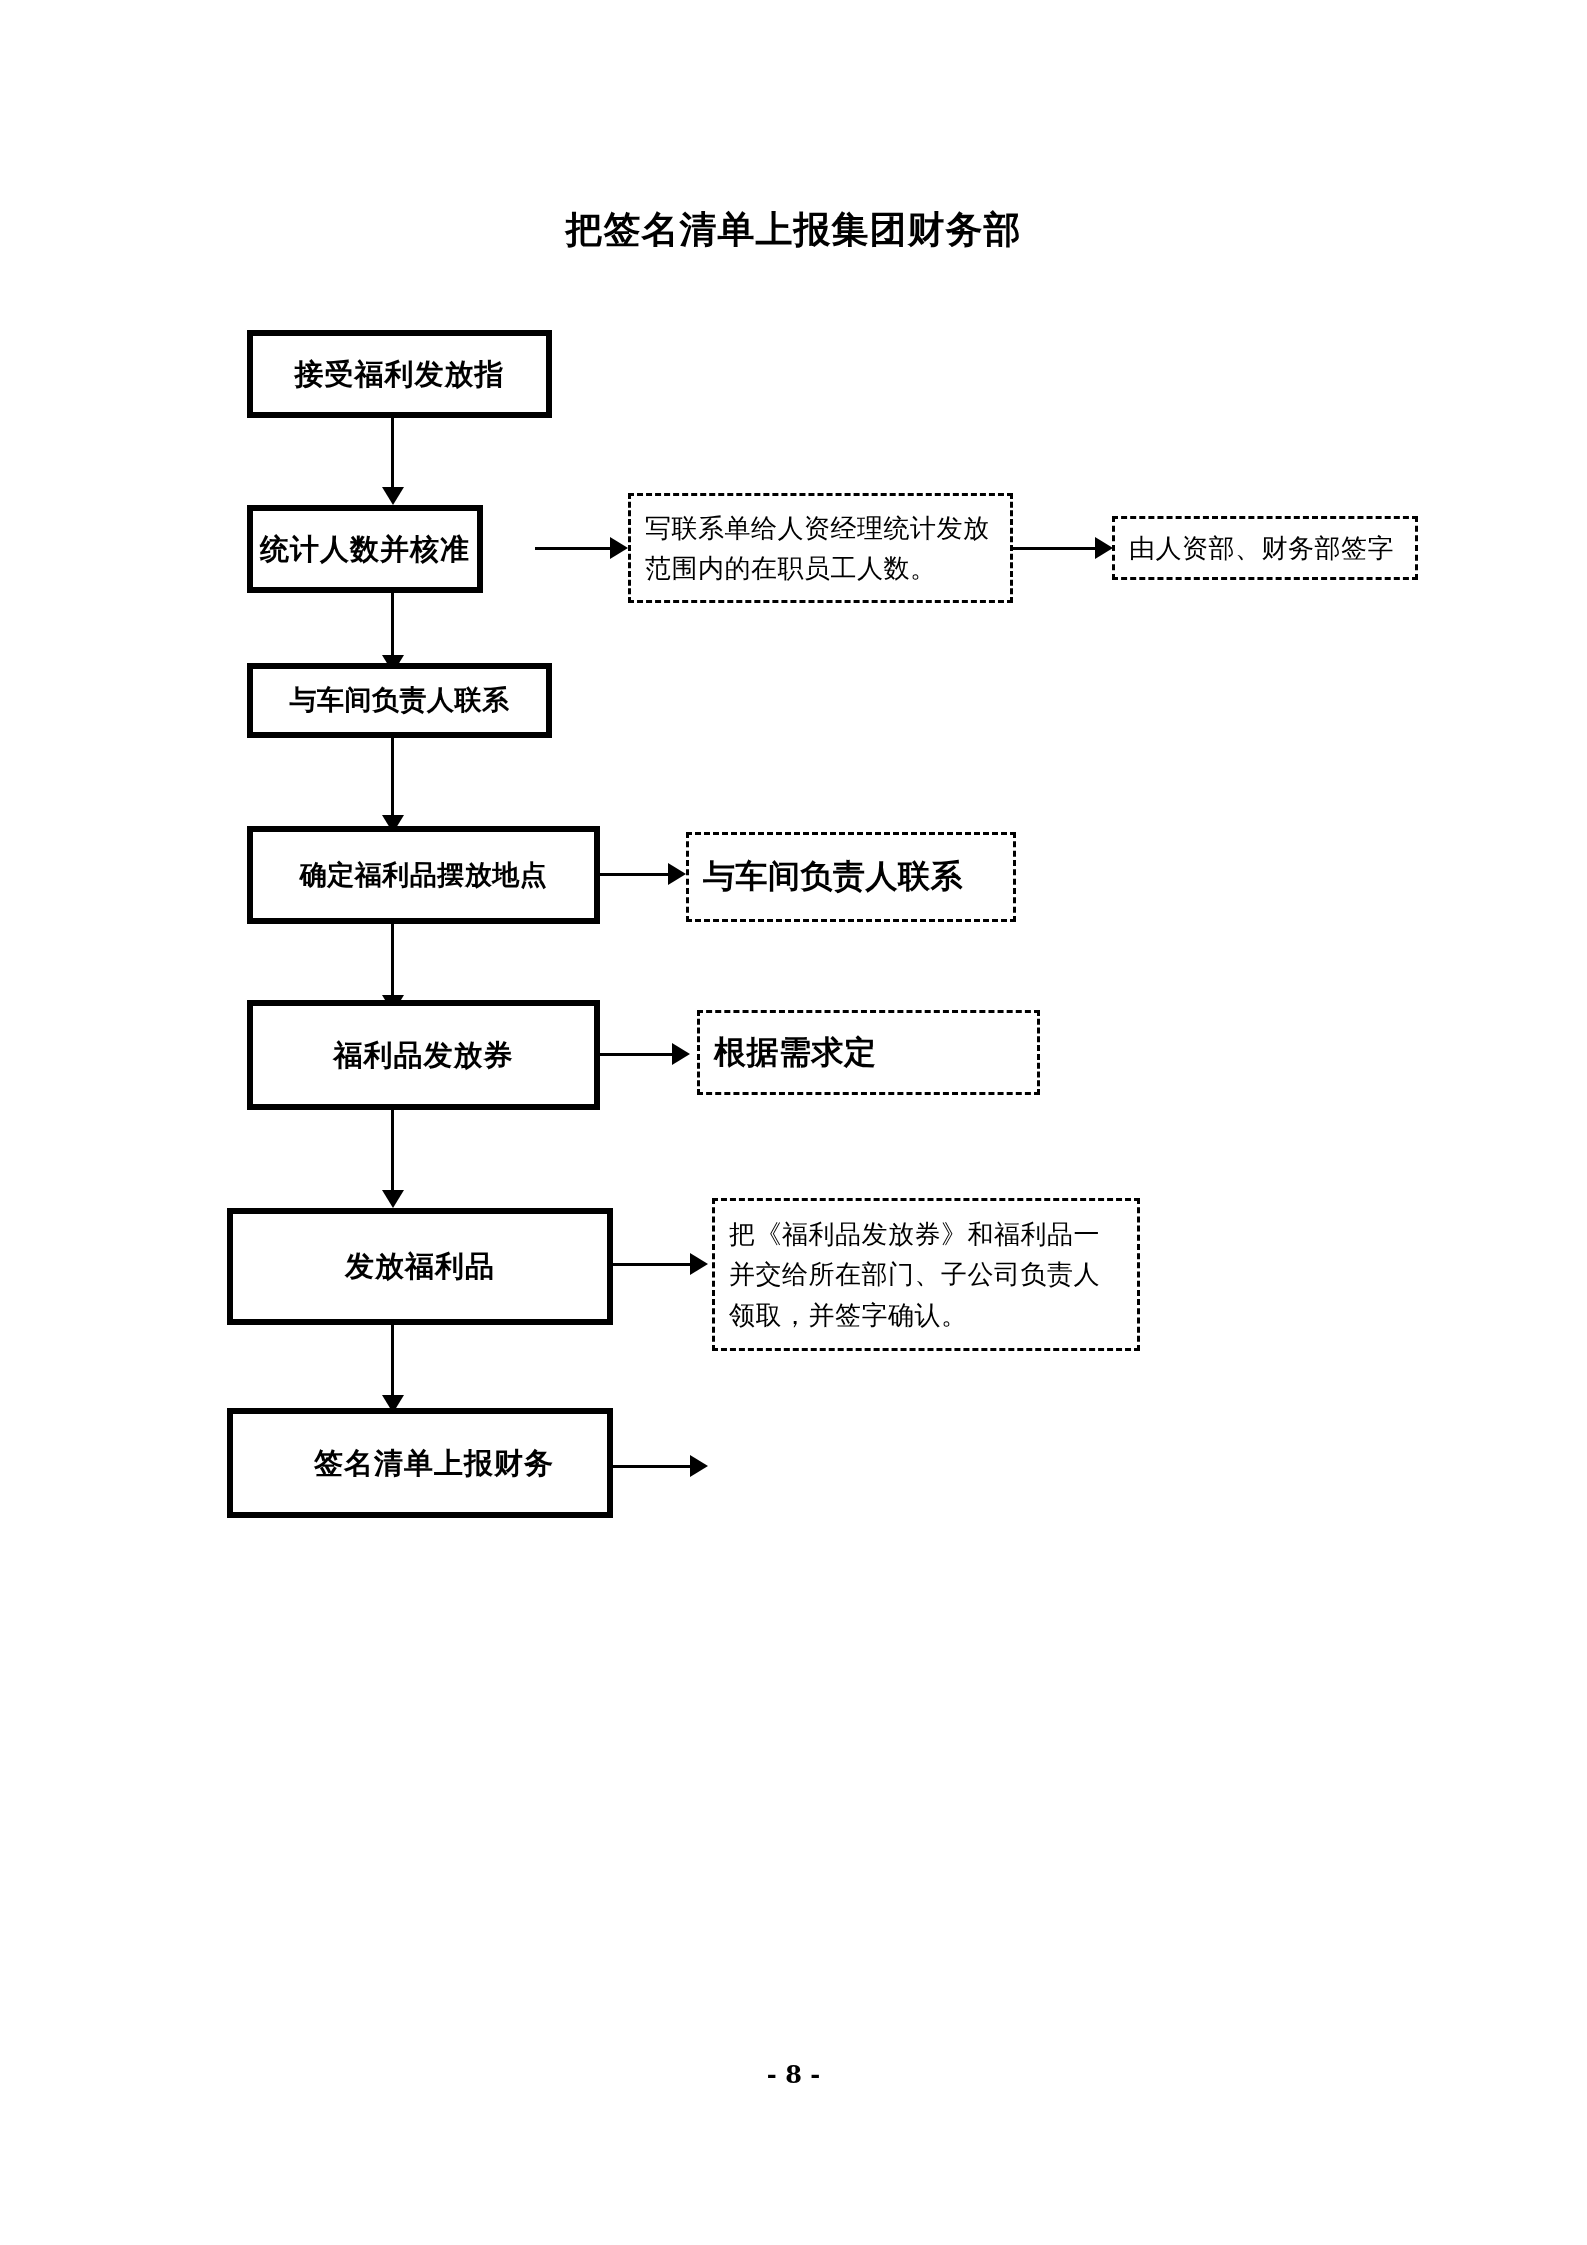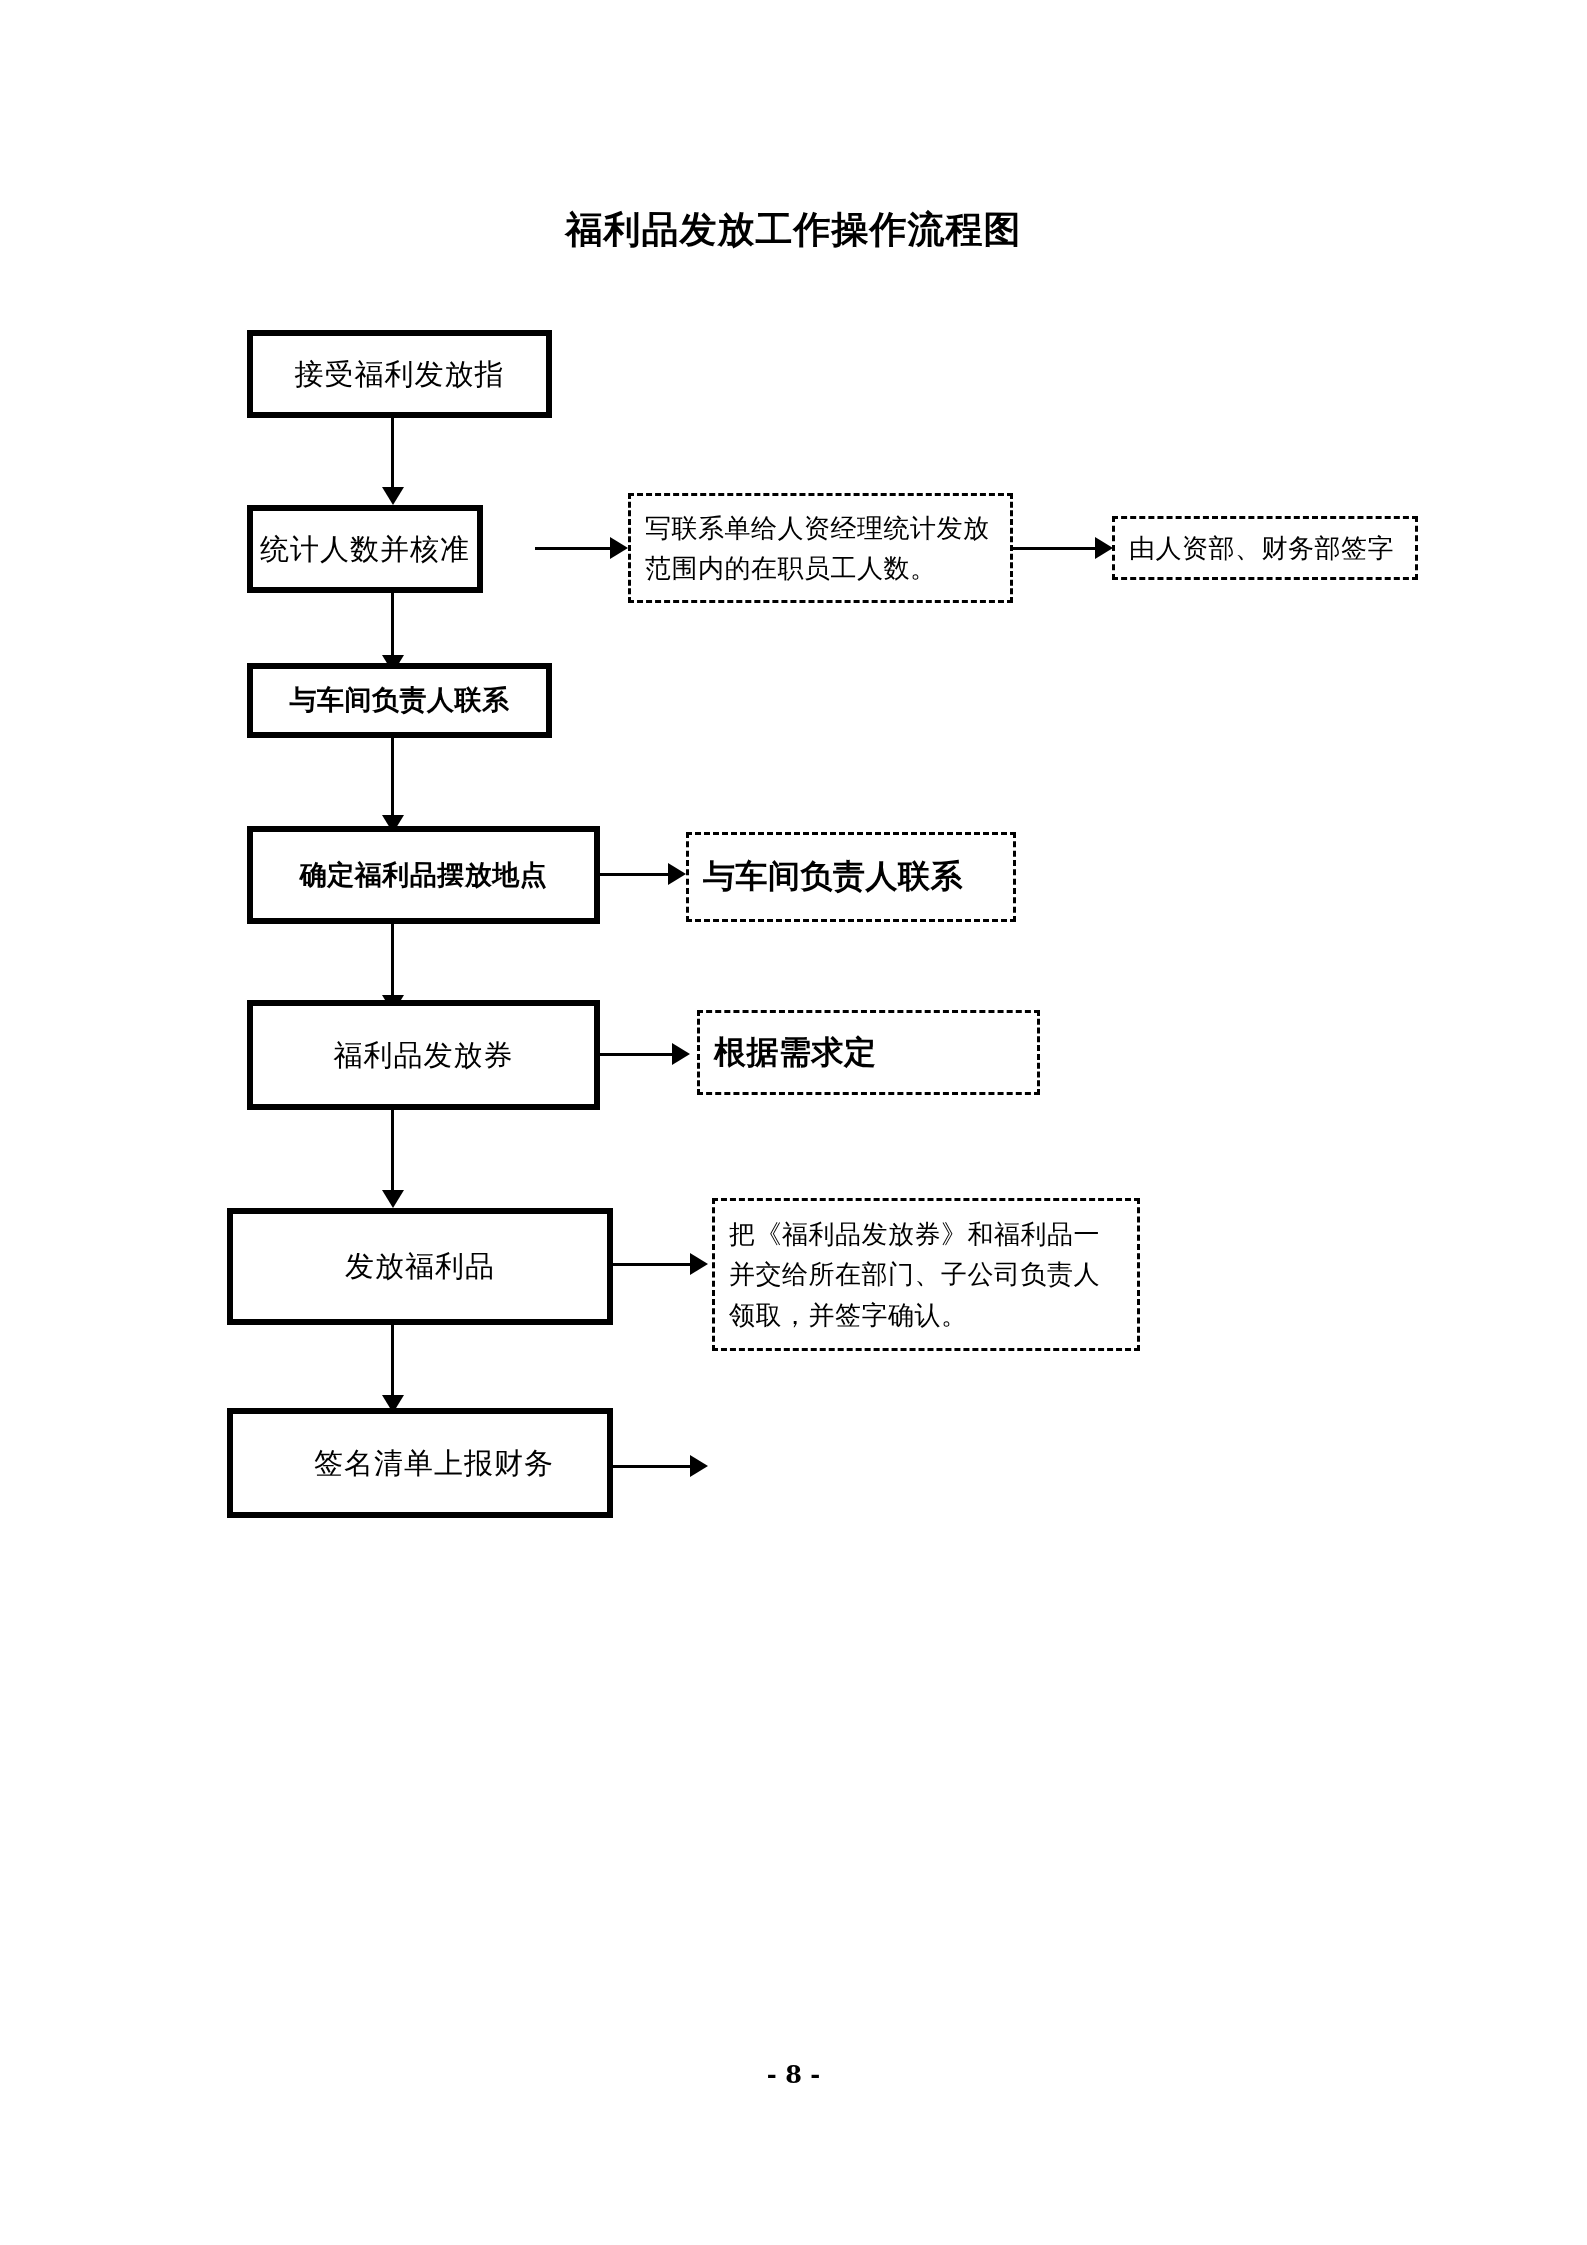--- a/index.html
+++ b/index.html
@@ -56,20 +56,21 @@
     border: 3px dashed #000000;
     justify-content: flex-start;
     align-items: center;
   }
 
   .node-label {
     font-size: 29px;
     line-height: 1.05;
     white-space: nowrap;
     letter-spacing: 1px;
+    font-weight: bold;
   }
 
   .node.solid .node-label.bold {
     font-family: "DejaVu Sans", "Liberation Sans", sans-serif;
     font-weight: bold;
     font-size: 27px;
     letter-spacing: 0.5px;
   }
 
   .note-label {
@@ -126,21 +127,21 @@
     font-family: "DejaVu Serif", "Liberation Serif", serif;
     font-weight: bold;
     font-size: 24px;
   }
 </style>
 </head>
 <body>
 
 <div id="page">
 
-  <div id="chart-title">福利品发放工作操作流程图</div>
+  <div id="chart-title">把签名清单上报集团财务部</div>
 
   <div class="node solid" style="left:247px; top:330px; width:305px; height:88px;">
     <span class="node-label">接受福利发放指</span>
   </div>
 
   <div class="conn">
     <div class="conn-line-v" style="left:391px; top:418px; height:80px;"></div>
     <div class="arrow-down" style="left:382px; top:487px;"></div>
   </div>
 

